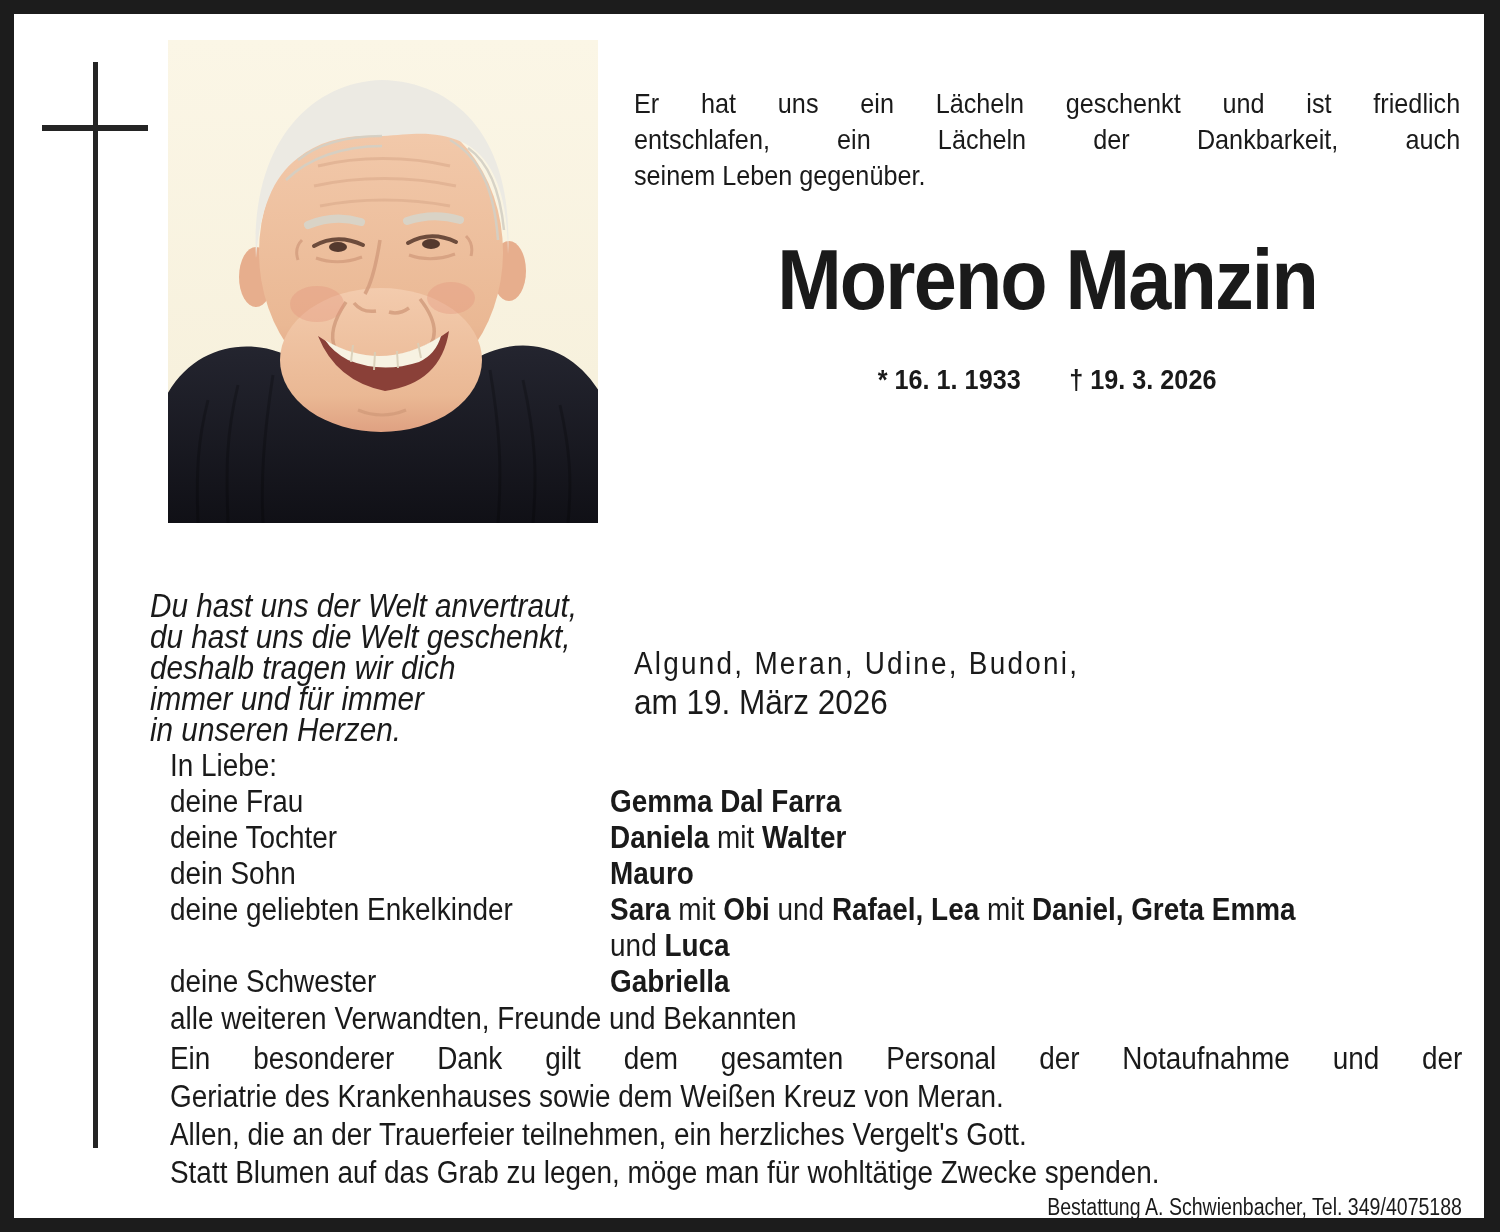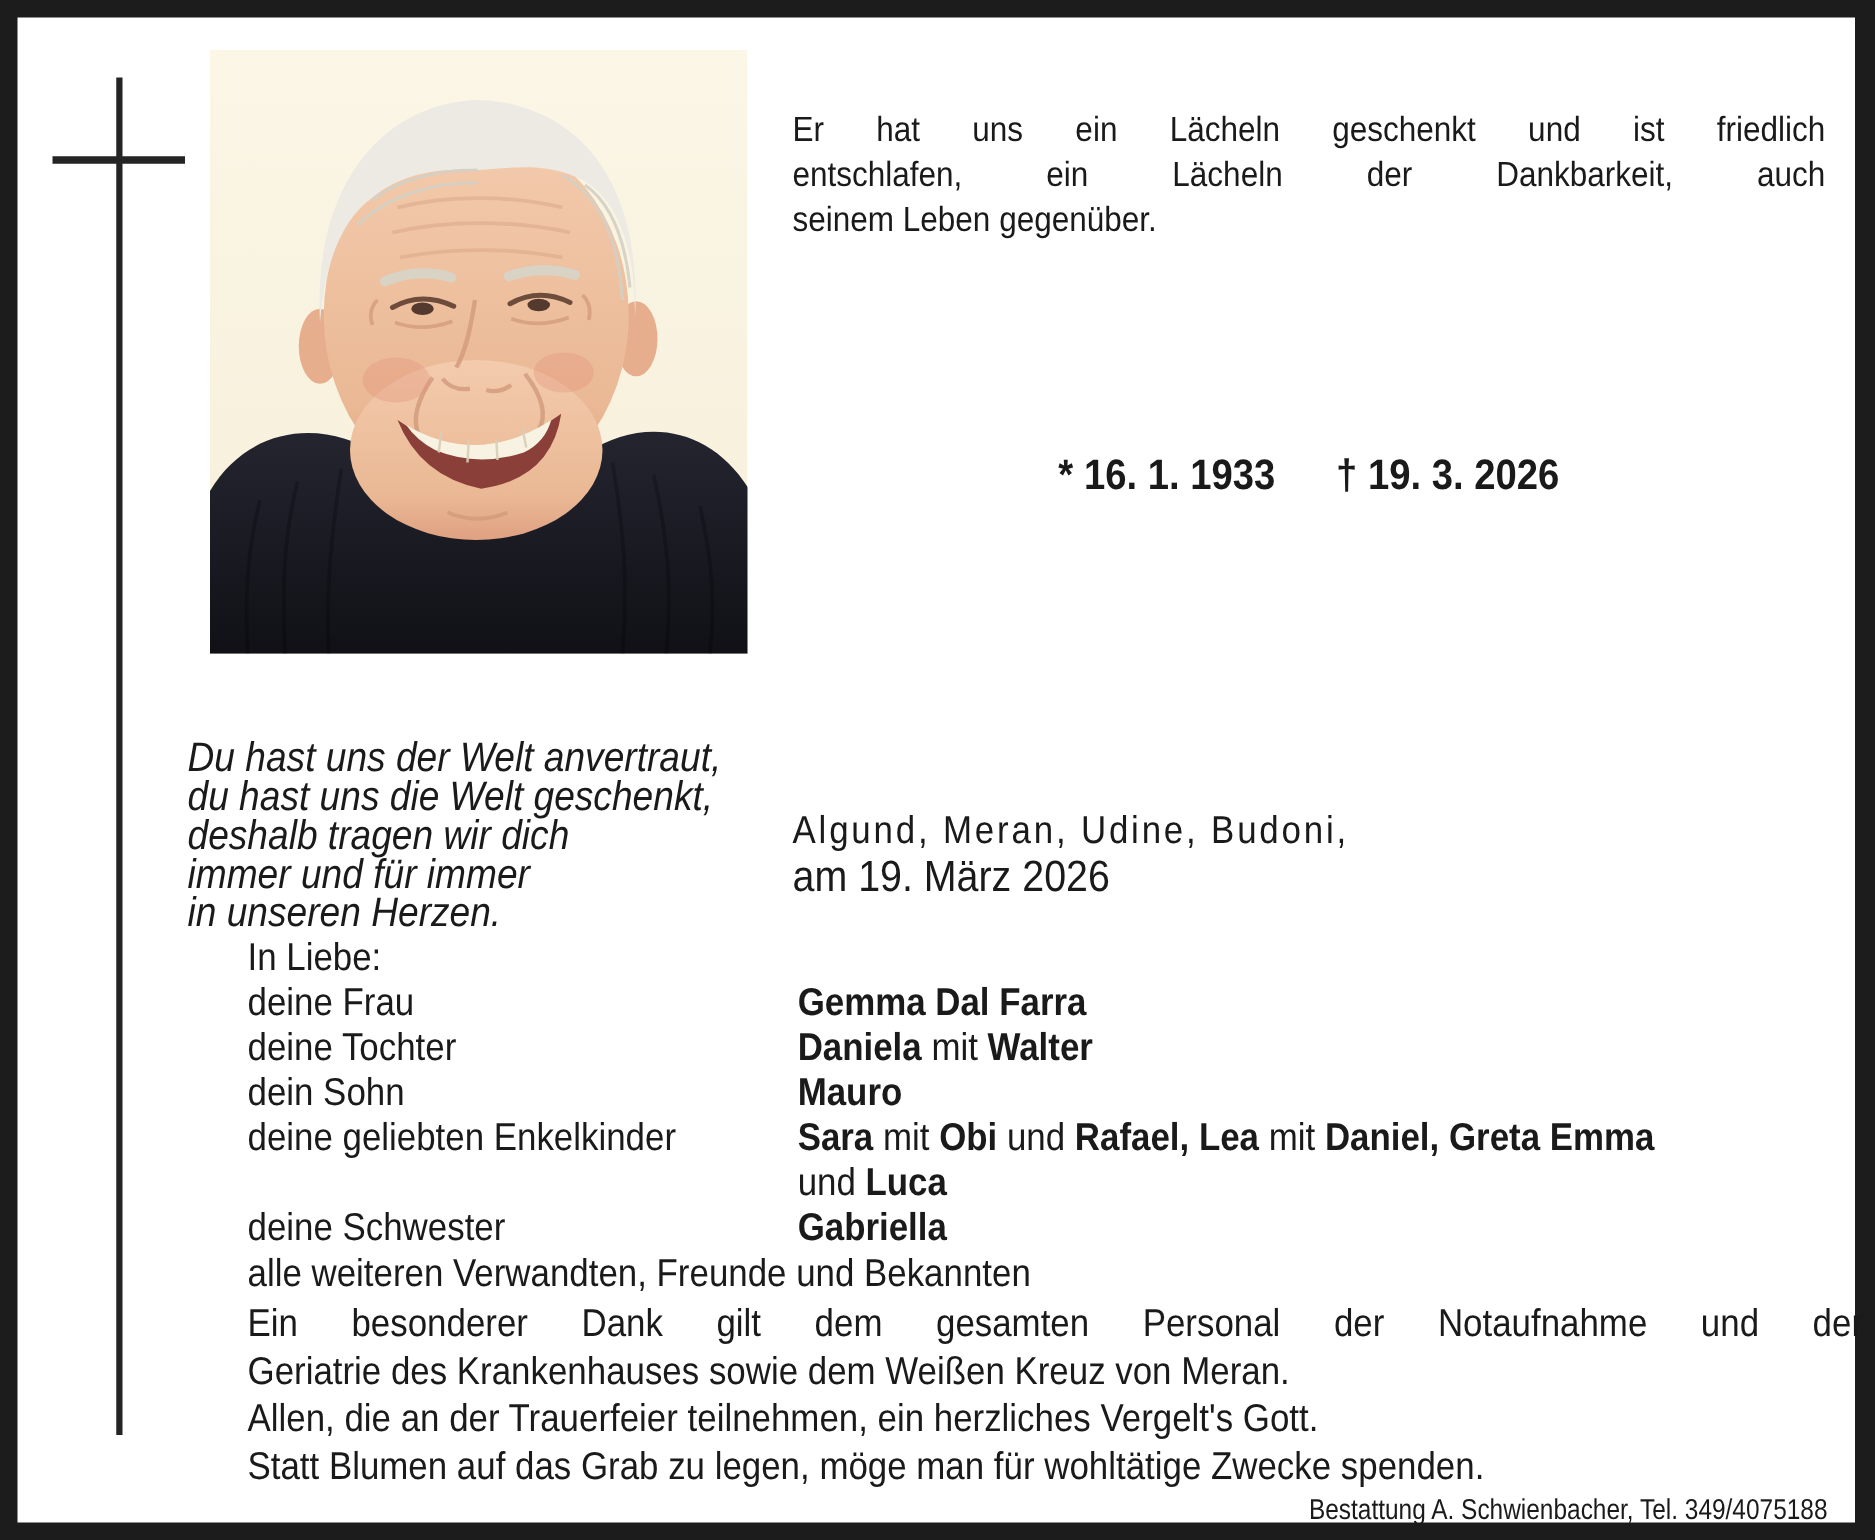--- a/index.html
+++ b/index.html
@@ -22,31 +22,31 @@
   
   .rblock{position:absolute;left:634px;width:826px;}
   .rblock .cond{width:918px;}
   .intro{top:86px;font-size:28px;line-height:36px;}
   .service{top:462px;font-size:30px;line-height:39px;}
   .jline{text-align:justify;text-align-last:justify;}
   .jlast{text-align:left;}
   .name{top:234px;font-size:86px;line-height:90px;font-weight:bold;letter-spacing:-2px;}
   .name .cond,.dates .cond,.placesline .cond,.datemade .cond{text-align:center;}
   .name .cond{transform-origin:0 0;}
-  .dates{top:362px;font-size:34px;line-height:36px;font-weight:bold;}
+  .dates{top:362px;font-size:28px;line-height:36px;font-weight:bold;}
   .dates .death{margin-left:54px;}
   .placesline{top:646px;font-size:31px;line-height:36px;letter-spacing:2.5px;}
   .placesline .cond,.datemade .cond{text-align:left;}
   .datemade{top:684px;font-size:35px;line-height:36px;}
   
   .verse{position:absolute;left:150px;top:590px;width:460px;font-style:italic;
          font-size:33px;line-height:31px;}
   .verse .cond{width:511px;text-align:center;}
   
-  .lower{position:absolute;left:170px;top:748px;width:1292px;font-size:31px;line-height:36px;margin-left:28px;}
+  .lower{position:absolute;left:170px;top:748px;width:1292px;font-size:31px;line-height:36px;}
   .lower .cond{width:1436px;}
   .frow{display:flex;}
   .frow .flabel{width:489px;flex:0 0 489px;}
   .frow .fvalue{flex:1;}
   .fvalue b,.frow b{font-weight:bold;}
   .closing-line{line-height:38px;}
   .thanks{margin-top:2px;font-size:31px;line-height:38px;}
   .single38{font-size:31px;line-height:38px;}
   
   .footer{position:absolute;left:170px;top:1182px;width:1292px;font-size:23px;line-height:26px;margin-top:12px;}
@@ -173,20 +173,23 @@
   </div>
 
   <div class="rblock intro">
     <div class="cond">
         <div class="jline">Er hat uns ein Lächeln geschenkt und ist friedlich</div>
         <div class="jline">entschlafen, ein Lächeln der Dankbarkeit, auch</div>
         <div class="jlast">seinem Leben gegenüber.</div>
       </div>
   </div>
 
+  <div class="rblock name">
+    <div class="cond"><span>Moreno Manzin</span></div>
+  </div>
 
   <div class="rblock dates">
     <div class="cond">
       <span class="birth">* 16. 1. 1933</span><span class="death">† 19. 3. 2026</span>
     </div>
   </div>
 
 
   <div class="rblock placesline">
     <div class="cond"><span>Algund, Meran, Udine, Budoni,</span></div>

